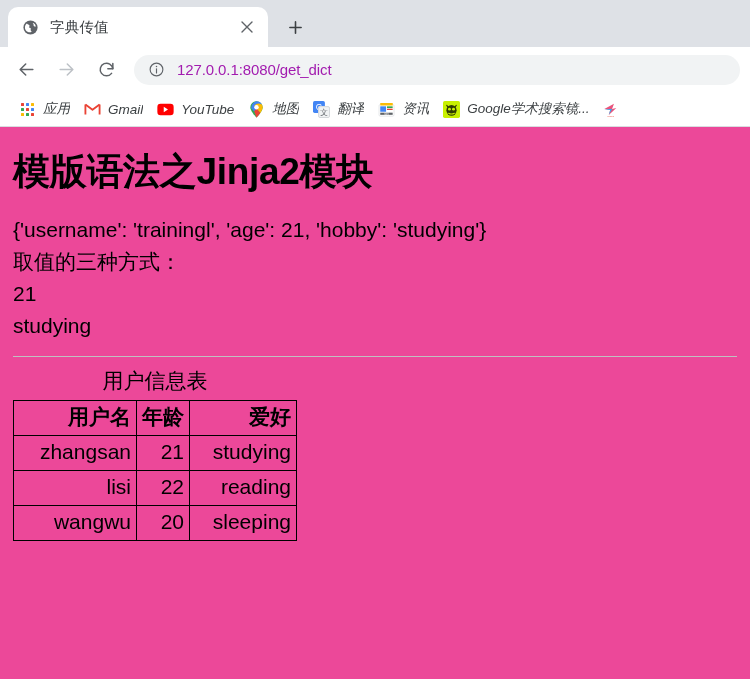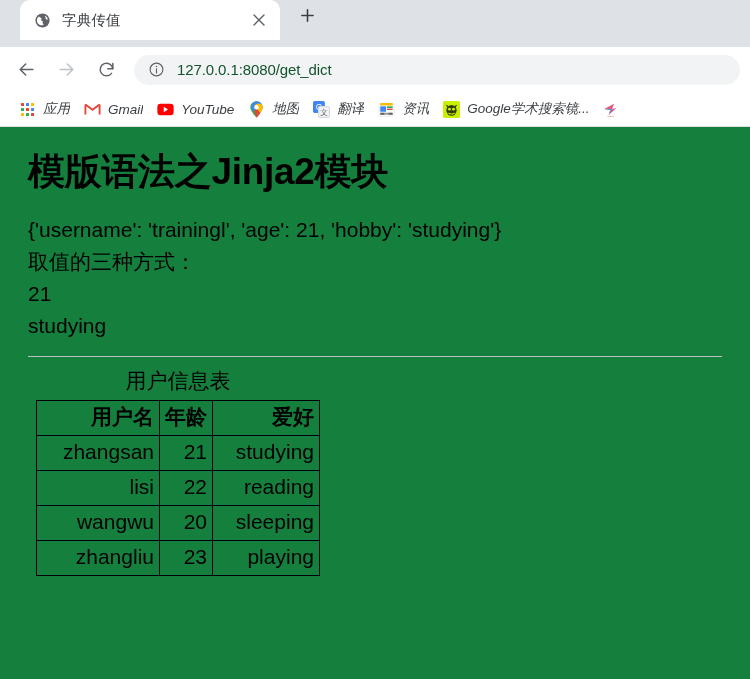--- a/index.html
+++ b/index.html
@@ -23,22 +23,22 @@
     display: flex;
     flex-direction: column;
     background: #ffffff;
   }
 
   
   .tab-strip {
     height: 47px;
     background: #dee1e6;
     display: flex;
-    align-items: flex-start;
-    padding-left: 20px;
+    align-items: flex-end;
+    padding-left: 8px;
     position: relative;
     box-sizing: border-box;
   }
   .tab {
     width: 260px;
     height: 40px;
     background: #ffffff;
     border-radius: 10px 10px 0 0;
     display: flex;
     align-items: center;
@@ -123,21 +123,21 @@
   .omnibox-info {
     width: 17px;
     height: 17px;
     flex: 0 0 17px;
     margin-right: 12px;
     color: #5f6368;
   }
   .omnibox-info svg { display:block; }
   .omnibox-url {
     font-size: 15px;
-    color: #14532d;
+    color: #a21caf;
     white-space: nowrap;
     overflow: hidden;
     letter-spacing: -.1px;
   }
 
   
   .bookmarks {
     height: 35px;
     background: #ffffff;
     display: flex;
@@ -184,23 +184,23 @@
     grid-template-rows: repeat(3, 3px);
     gap: 2px;
     width: 13px;
     height: 13px;
   }
   .apps-grid i { display:block; width:3px; height:3px; border-radius:.5px; }
 
   
   .page {
     flex: 1 1 auto;
-    background: #15803d;
-    overflow: hidden;
-    padding: 0 28px;
+    background: #ec4899;
+    overflow: hidden;
+    padding: 0 13px;
     box-sizing: border-box;
     font-family: "Liberation Sans", "DejaVu Sans", sans-serif;
     color: #000000;
   }
   h1.page-h1 {
     font-size: 37px;
     font-weight: bold;
     margin: 24px 0 22px 0;
     letter-spacing: -.3px;
     line-height: 1.12;
@@ -213,21 +213,20 @@
   }
   .divider {
     border: 0;
     border-top: 1px solid #c0c0c0;
     margin: 14px 0 10px 0;
     height: 0;
   }
 
   table.userinfo {
     border-collapse: collapse;
-    margin-left: 8px;
     margin-top: 0;
     font-size: 21px;
     color: #000;
   }
   table.userinfo caption {
     font-size: 21px;
     text-align: center;
     padding-bottom: 5px;
     color: #000;
     caption-side: top;
@@ -442,22 +441,17 @@
         <tr>
           <td class="col-name">lisi</td>
           <td class="col-age">22</td>
           <td class="col-hobby">reading</td>
         </tr>
         <tr>
           <td class="col-name">wangwu</td>
           <td class="col-age">20</td>
           <td class="col-hobby">sleeping</td>
         </tr>
-        <tr>
-          <td class="col-name">zhangliu</td>
-          <td class="col-age">23</td>
-          <td class="col-hobby">playing</td>
-        </tr>
       </tbody>
     </table>
 
   </div>
 </div>
 
 </body></html>

